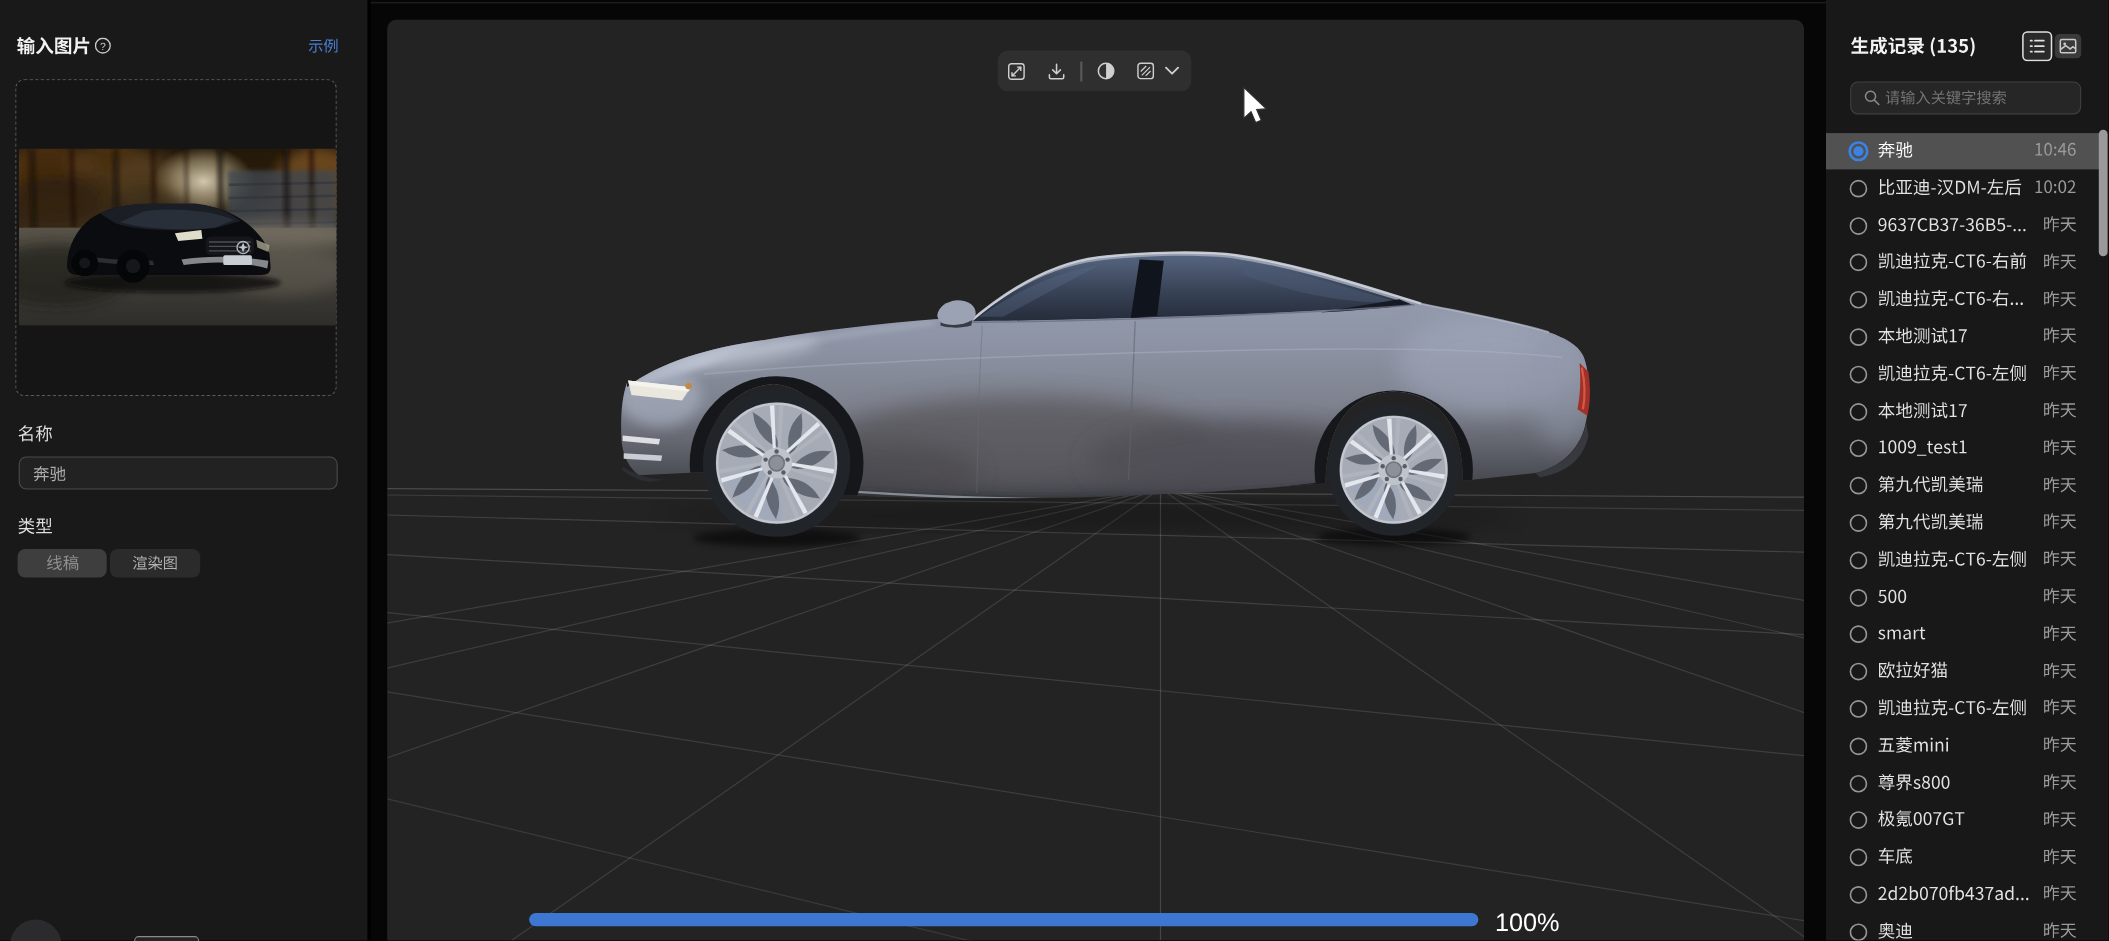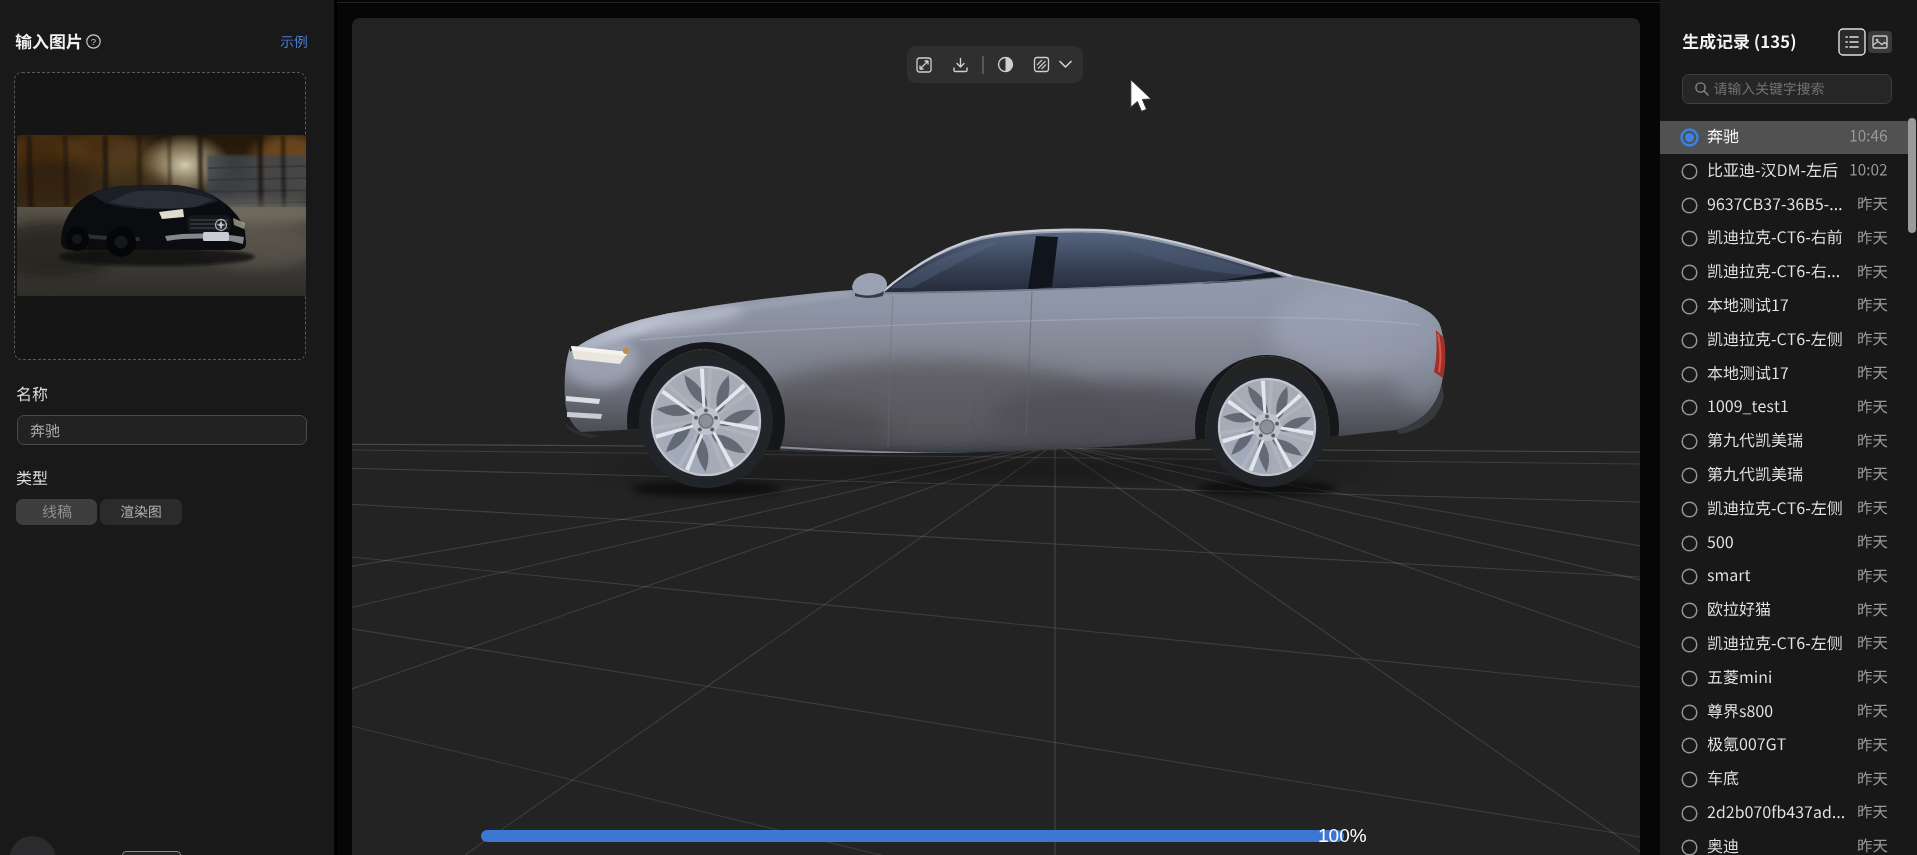--- a/index.html
+++ b/index.html
@@ -425,21 +425,21 @@
 <path d="M8.5 1.5 A7 7 0 0 1 8.5 15.5 Z" fill="#cfcfcf"></path>
       </svg>
 <svg class="abs" style="left:681px;top:38px" width="17" height="17" viewBox="0 0 17 17">
 <rect x="1.5" y="1.5" width="14" height="14" rx="2.5" fill="none" stroke="#cfcfcf" stroke-width="1.3"></rect>
 <path d="M4 9 L9 4 M5 12.5 L12.5 5 M8.5 13 L13 8.5" stroke="#cfcfcf" stroke-width="1.1"></path>
       </svg>
 <svg class="abs" style="left:706px;top:41px" width="15" height="11" viewBox="0 0 15 11">
 <path d="M2 2.5 L7.5 8 L13 2.5" fill="none" stroke="#cfcfcf" stroke-width="1.7" stroke-linecap="round" stroke-linejoin="round"></path>
       </svg>
       <div class="abs" style="left:129px;top:812px;width:863px;height:12px;background:#3d77d2;border-radius:6px"></div>
-      <div class="abs" style="left:966px;top:807px;color:#fff;font-size:19px">100%</div>
+      <div class="abs" style="left:1007px;top:807px;color:#fff;font-size:23px">100%</div>
       <svg class="abs" style="left:777px;top:61px" width="27" height="37" viewBox="0 0 22 30">
 <path d="M1.5 0.5 L1.5 23 L6.8 18.2 L10.2 26.3 L14.3 24.6 L10.9 16.6 L18 16.2 Z" fill="#fff" stroke="#333" stroke-width="0.8"></path>
       </svg>
     </div>
   </div>
 <div id="right">
     <div class="abs" style="left:22.0px;top:31.0px;width:115px;height:22px"><svg width="115" height="22" viewBox="0 -17.0 115 22.1" style="overflow:visible">
         <path d="M3.5 -14.2C2.9 -11.9 1.8 -9.6 0.5 -8.1C1.0 -7.8 1.9 -7.2 2.3 -6.9C2.9 -7.6 3.4 -8.4 3.9 -9.4H7.5V-6.4H2.8V-4.4H7.5V-1.0H0.9V1.0H16.2V-1.0H9.6V-4.4H14.7V-6.4H9.6V-9.4H15.4V-11.4H9.6V-14.5H7.5V-11.4H4.8C5.2 -12.1 5.4 -12.9 5.6 -13.8Z M25.7 -14.4C25.7 -13.6 25.8 -12.7 25.8 -11.9H18.8V-6.9C18.8 -4.7 18.7 -1.7 17.4 0.3C17.9 0.6 18.8 1.3 19.2 1.7C20.6 -0.4 20.9 -3.7 21.0 -6.2H23.2C23.2 -4.0 23.1 -3.2 22.9 -3.0C22.8 -2.8 22.6 -2.8 22.4 -2.8C22.1 -2.8 21.6 -2.8 20.9 -2.8C21.2 -2.3 21.5 -1.5 21.5 -0.9C22.3 -0.9 23.0 -0.9 23.5 -1.0C24.0 -1.1 24.3 -1.2 24.7 -1.7C25.1 -2.2 25.1 -3.7 25.2 -7.3C25.2 -7.5 25.2 -8.0 25.2 -8.0H21.0V-9.9H25.9C26.1 -7.3 26.5 -4.9 27.1 -3.0C26.1 -1.9 25.0 -0.9 23.6 -0.2C24.1 0.2 24.8 1.0 25.1 1.5C26.2 0.8 27.1 0.1 28.0 -0.9C28.7 0.5 29.7 1.4 30.9 1.4C32.5 1.4 33.2 0.6 33.5 -2.5C32.9 -2.7 32.2 -3.2 31.7 -3.7C31.7 -1.5 31.5 -0.7 31.1 -0.7C30.5 -0.7 30.0 -1.4 29.5 -2.6C30.7 -4.3 31.7 -6.3 32.4 -8.5L30.4 -9.0C30.0 -7.6 29.4 -6.3 28.7 -5.2C28.4 -6.6 28.2 -8.2 28.0 -9.9H33.3V-11.9H31.6L32.4 -12.8C31.8 -13.3 30.5 -14.1 29.6 -14.6L28.3 -13.4C29.0 -13.0 29.9 -12.4 30.5 -11.9H27.9C27.9 -12.7 27.9 -13.6 27.9 -14.4Z M35.7 -12.9C36.7 -12.1 38.0 -10.8 38.5 -10.0L40.0 -11.4C39.4 -12.2 38.0 -13.4 37.1 -14.2ZM34.6 -9.2V-7.3H37.1V-2.0C37.1 -1.1 36.6 -0.5 36.3 -0.2C36.6 0.2 37.1 0.9 37.3 1.3C37.6 1.0 38.2 0.5 41.1 -1.6C40.9 -2.0 40.6 -2.9 40.5 -3.4L39.2 -2.5V-9.2ZM41.0 -13.3V-11.3H47.4V-7.9H41.4V-1.5C41.4 0.6 42.1 1.2 44.4 1.2C44.8 1.2 47.1 1.2 47.6 1.2C49.7 1.2 50.3 0.4 50.5 -2.5C49.9 -2.7 49.1 -3.0 48.6 -3.4C48.5 -1.1 48.3 -0.7 47.4 -0.7C46.9 -0.7 45.0 -0.7 44.6 -0.7C43.6 -0.7 43.5 -0.8 43.5 -1.6V-5.9H47.4V-5.1H49.5V-13.3Z M53.0 -5.0C54.0 -4.4 55.4 -3.5 56.0 -2.8L57.5 -4.2C56.8 -4.9 55.4 -5.7 54.3 -6.3ZM53.1 -13.6V-11.7H63.0L63.0 -10.8H53.6V-9.0H62.8L62.8 -8.1H52.0V-6.3H58.4V-3.7C56.0 -2.7 53.5 -1.8 51.9 -1.2L53.0 0.6C54.6 -0.0 56.5 -0.9 58.4 -1.7V-0.4C58.4 -0.2 58.3 -0.1 58.0 -0.1C57.8 -0.1 56.8 -0.1 56.0 -0.2C56.2 0.3 56.5 1.1 56.7 1.6C58.0 1.6 58.9 1.6 59.6 1.3C60.3 1.0 60.5 0.6 60.5 -0.4V-2.8C61.9 -1.1 63.6 0.2 65.9 0.9C66.2 0.4 66.8 -0.5 67.3 -0.9C65.7 -1.3 64.3 -2.0 63.1 -2.9C64.1 -3.5 65.2 -4.3 66.2 -5.1L64.5 -6.3H67.0V-8.1H65.0C65.1 -9.9 65.2 -11.8 65.3 -13.6L63.6 -13.7L63.3 -13.6ZM60.5 -6.3H64.4C63.8 -5.6 62.7 -4.8 61.8 -4.1C61.3 -4.7 60.8 -5.3 60.5 -6.0Z M75.9 3.4 77.4 2.8C76.0 0.3 75.3 -2.6 75.3 -5.4C75.3 -8.1 76.0 -11.0 77.4 -13.5L75.9 -14.2C74.2 -11.5 73.3 -8.8 73.3 -5.4C73.3 -2.0 74.2 0.8 75.9 3.4Z M79.7 0.0H87.2V-2.0H84.9V-12.6H83.0C82.2 -12.1 81.4 -11.8 80.1 -11.5V-10.0H82.4V-2.0H79.7Z M93.0 0.2C95.4 0.2 97.4 -1.1 97.4 -3.4C97.4 -5.1 96.3 -6.1 94.9 -6.5V-6.6C96.2 -7.1 97.0 -8.1 97.0 -9.5C97.0 -11.6 95.3 -12.8 92.9 -12.8C91.4 -12.8 90.2 -12.2 89.1 -11.3L90.4 -9.7C91.2 -10.4 91.9 -10.8 92.8 -10.8C93.9 -10.8 94.5 -10.3 94.5 -9.3C94.5 -8.1 93.7 -7.4 91.4 -7.4V-5.6C94.1 -5.6 94.9 -4.8 94.9 -3.6C94.9 -2.4 94.0 -1.8 92.7 -1.8C91.6 -1.8 90.7 -2.4 89.9 -3.1L88.8 -1.5C89.6 -0.5 91.0 0.2 93.0 0.2Z M103.1 0.2C105.3 0.2 107.4 -1.4 107.4 -4.2C107.4 -6.9 105.7 -8.2 103.6 -8.2C103.0 -8.2 102.5 -8.1 102.1 -7.8L102.3 -10.5H106.9V-12.6H100.1L99.8 -6.5L100.9 -5.7C101.7 -6.2 102.1 -6.4 102.8 -6.4C104.1 -6.4 104.9 -5.6 104.9 -4.1C104.9 -2.6 104.0 -1.8 102.7 -1.8C101.6 -1.8 100.7 -2.4 99.9 -3.1L98.8 -1.5C99.7 -0.5 101.0 0.2 103.1 0.2Z M110.8 3.4C112.4 0.8 113.4 -2.0 113.4 -5.4C113.4 -8.8 112.4 -11.5 110.8 -14.2L109.3 -13.5C110.7 -11.0 111.3 -8.1 111.3 -5.4C111.3 -2.6 110.7 0.3 109.3 2.8Z" fill="#f2f2f2"></path>
       </svg></div>
     <svg class="abs" style="left:178px;top:28px" width="56" height="28" viewBox="0 0 56 28">

